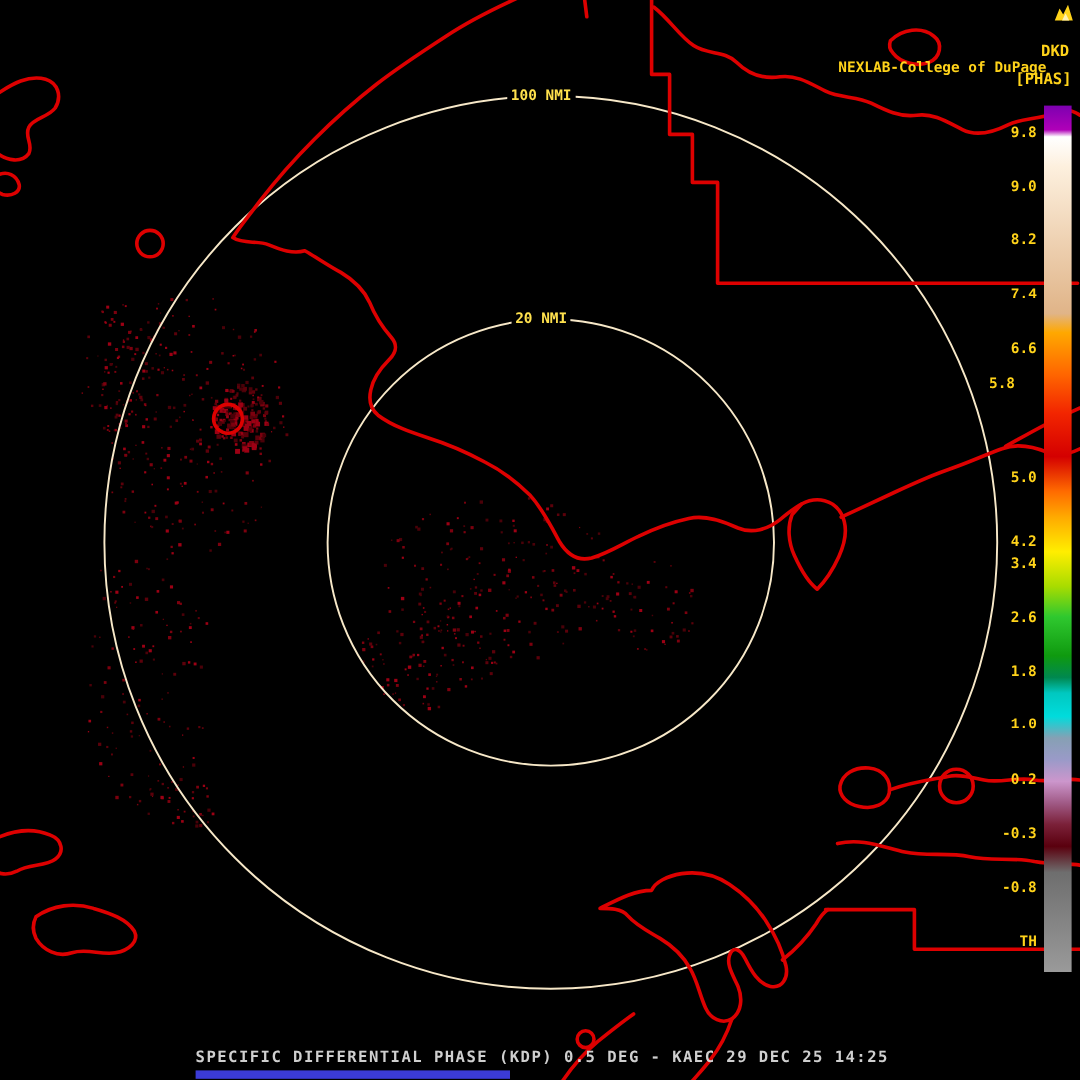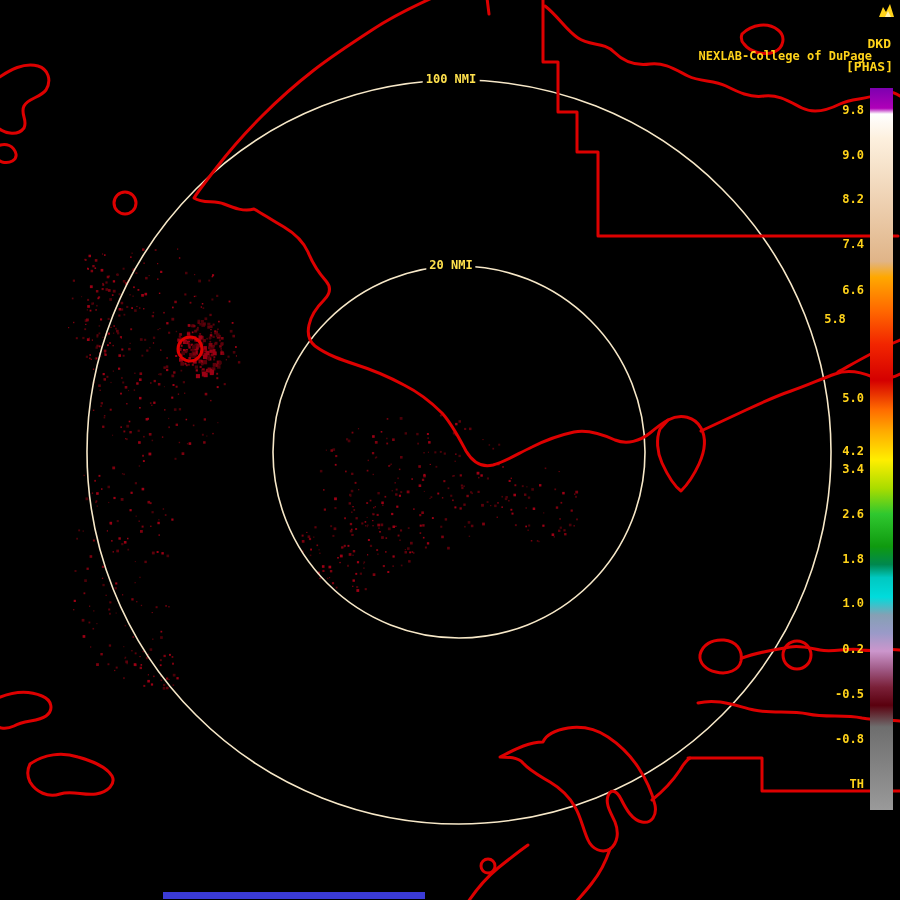--- a/index.html
+++ b/index.html
@@ -1003,21 +1003,22 @@
       <div class="cb-label" style="top: 237.7px; font-family: Liberation Mono, monospace;">7.4</div>
       <div class="cb-label" style="top: 282.6px;">6.6</div>
       <div class="cb-label" style="top: 312px; text-align: center;">5.8</div>
       <div class="cb-label" style="top: 391px;">5.0</div>
       <div class="cb-label" style="top: 417.3px; margin-top: 27px;">4.2</div>
       <div class="cb-label" style="top: 462.2px;">3.4</div>
       <div class="cb-label" style="top: 507.1px;">2.6</div>
       <div class="cb-label" style="top: 552px;">1.8</div>
       <div class="cb-label" style="top: 596.9px; font-family: Liberation Mono, monospace;">1.0</div>
       <div class="cb-label" style="top: 641.8px;">0.2</div>
-      <div class="cb-label" style="top: 686.7px;">-0.5</div>
+      <div class="cb-label" style="top: 686.7px;">-0.3</div>
       <div class="cb-label" style="top: 731.6px;">-0.8</div>
       <div class="cb-label" style="top: 776.5px; text-align: right;">TH</div>
     </div>
   <div class="colorbar" style="background: linear-gradient(rgb(125, 0, 176) 0%, rgb(176, 0, 184) 2.8%, rgb(255, 255, 255) 3.6%, rgb(253, 240, 222) 7%, rgb(224, 180, 136) 24%, rgb(255, 168, 0) 26.2%, rgb(255, 102, 0) 31%, rgb(242, 37, 0) 35.5%, rgb(212, 0, 0) 40.5%, rgb(255, 106, 0) 44.5%, rgb(255, 170, 0) 47.5%, rgb(255, 238, 0) 51.5%, rgb(168, 220, 0) 55.5%, rgb(47, 200, 47) 59%, rgb(15, 154, 15) 63.5%, rgb(0, 136, 79) 66%, rgb(0, 200, 192) 67.8%, rgb(0, 220, 220) 70.5%, rgb(134, 160, 180) 73%, rgb(154, 154, 200) 75.5%, rgb(204, 150, 204) 78%, rgb(160, 90, 134) 80.5%, rgb(122, 32, 56) 83%, rgb(90, 0, 14) 85.5%, rgb(110, 110, 110) 88.5%, rgb(154, 154, 154) 100%);"></div>
 
+  <div class="status-text">SPECIFIC DIFFERENTIAL PHASE (KDP) 0.5 DEG - KAEC 29 DEC 25 14:25</div>
   <div class="progress-bar"></div>
 
 </div>
 
 </body></html>

